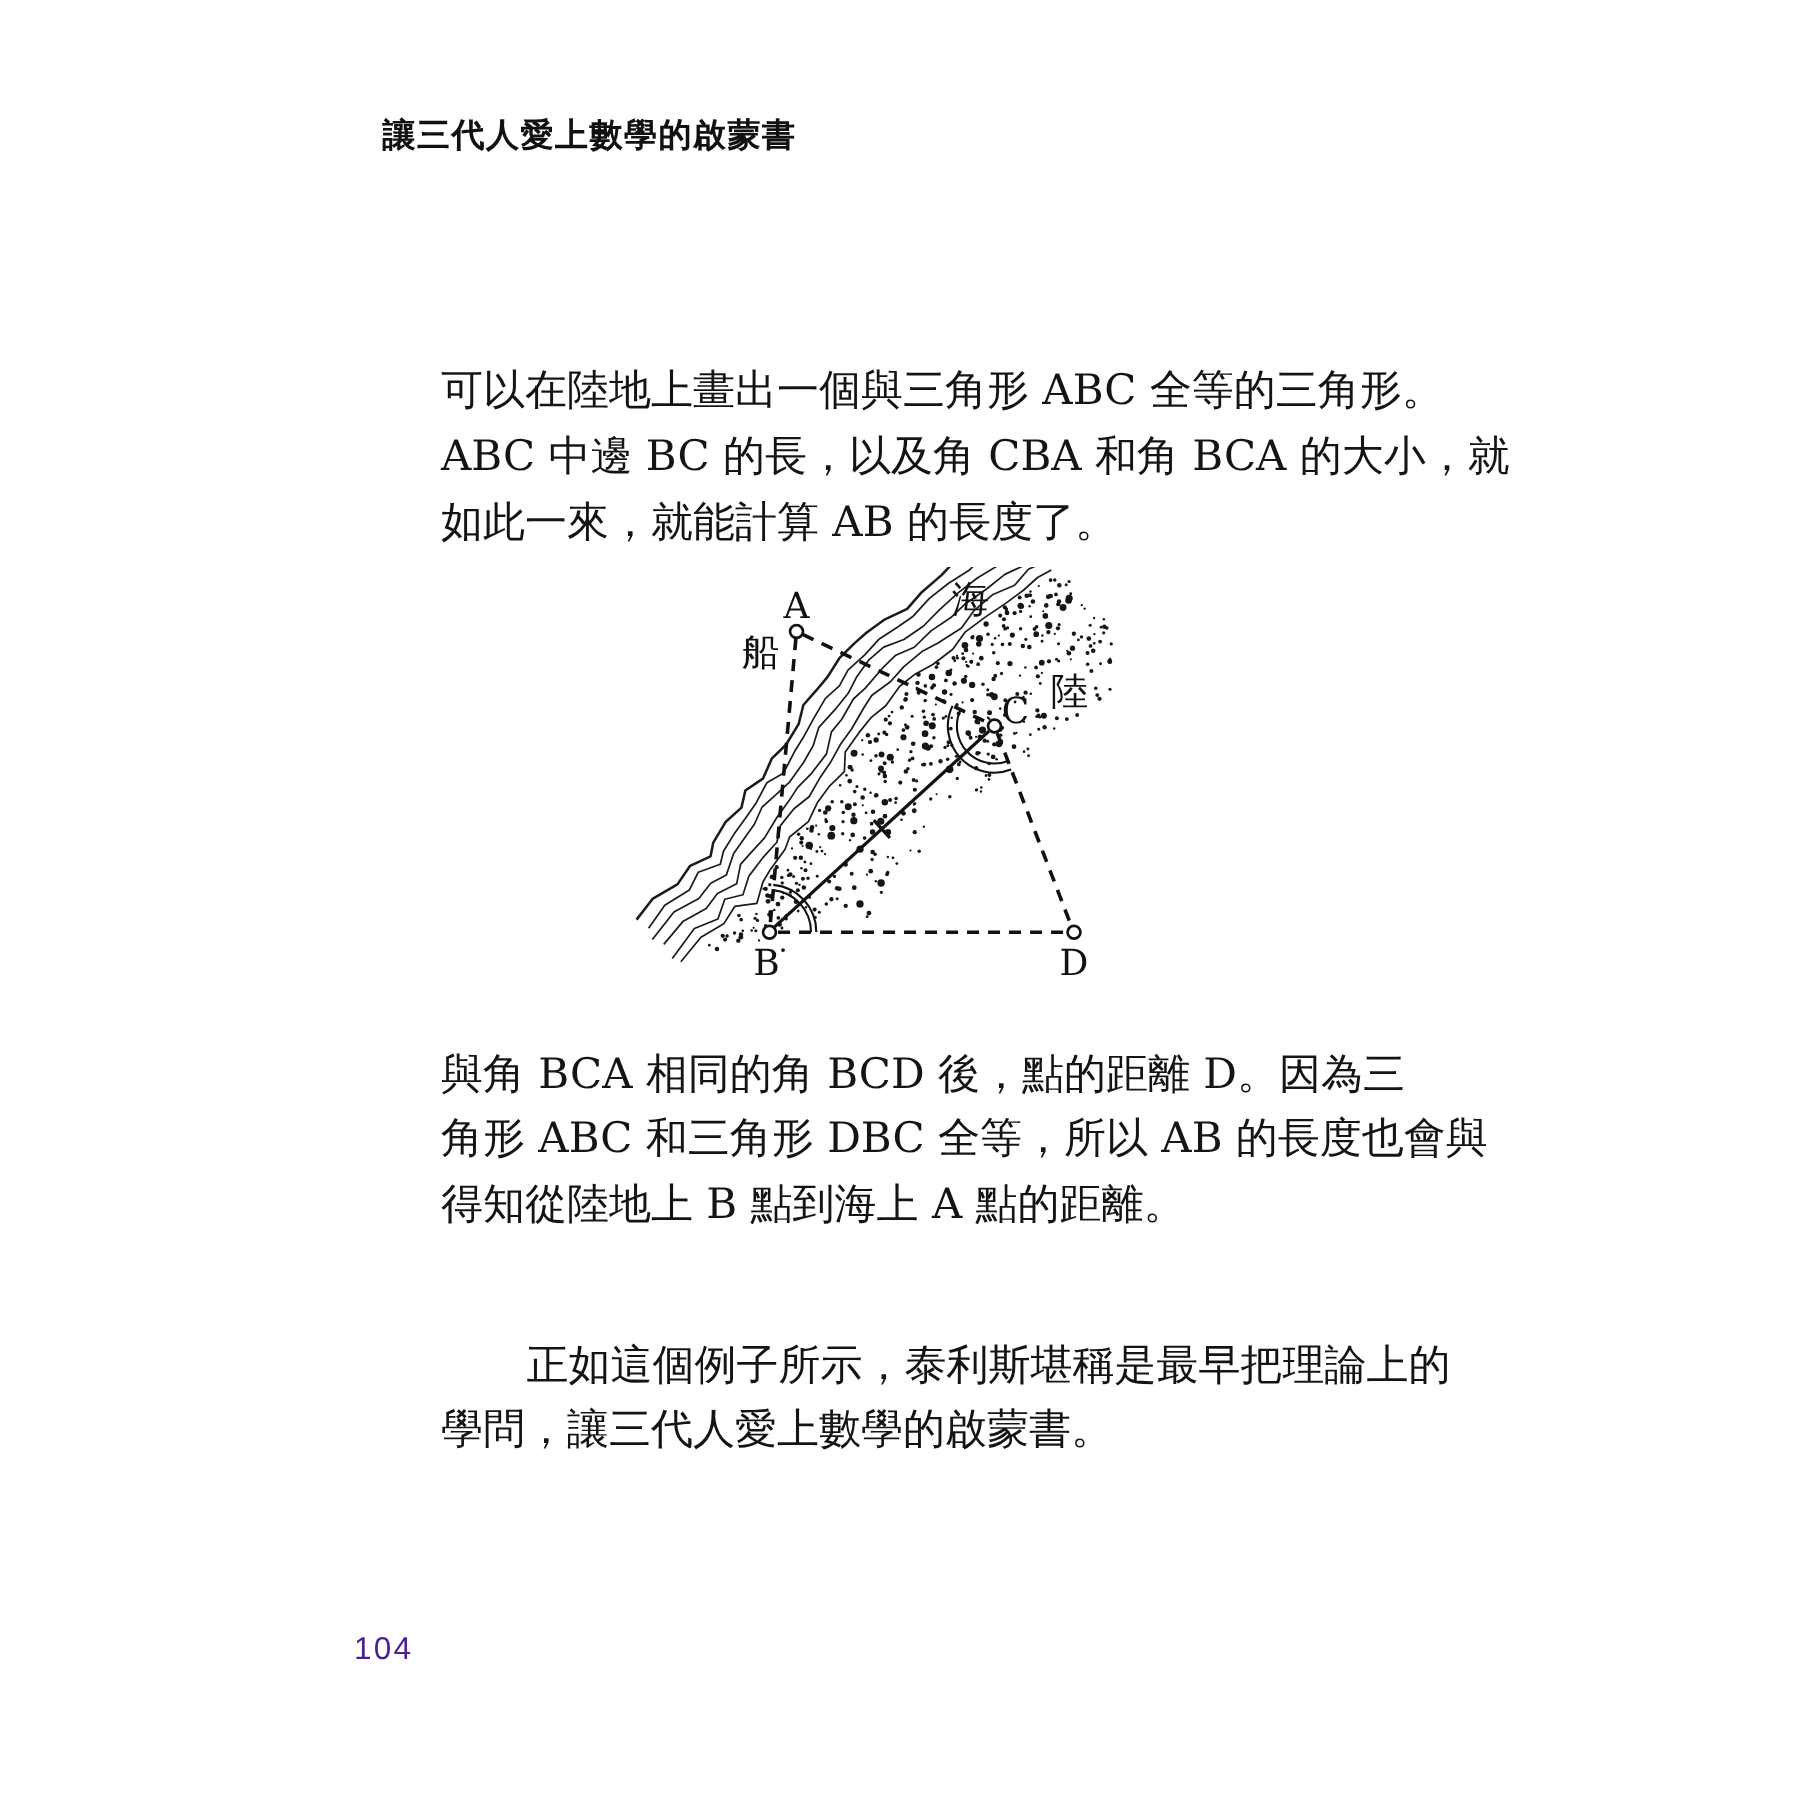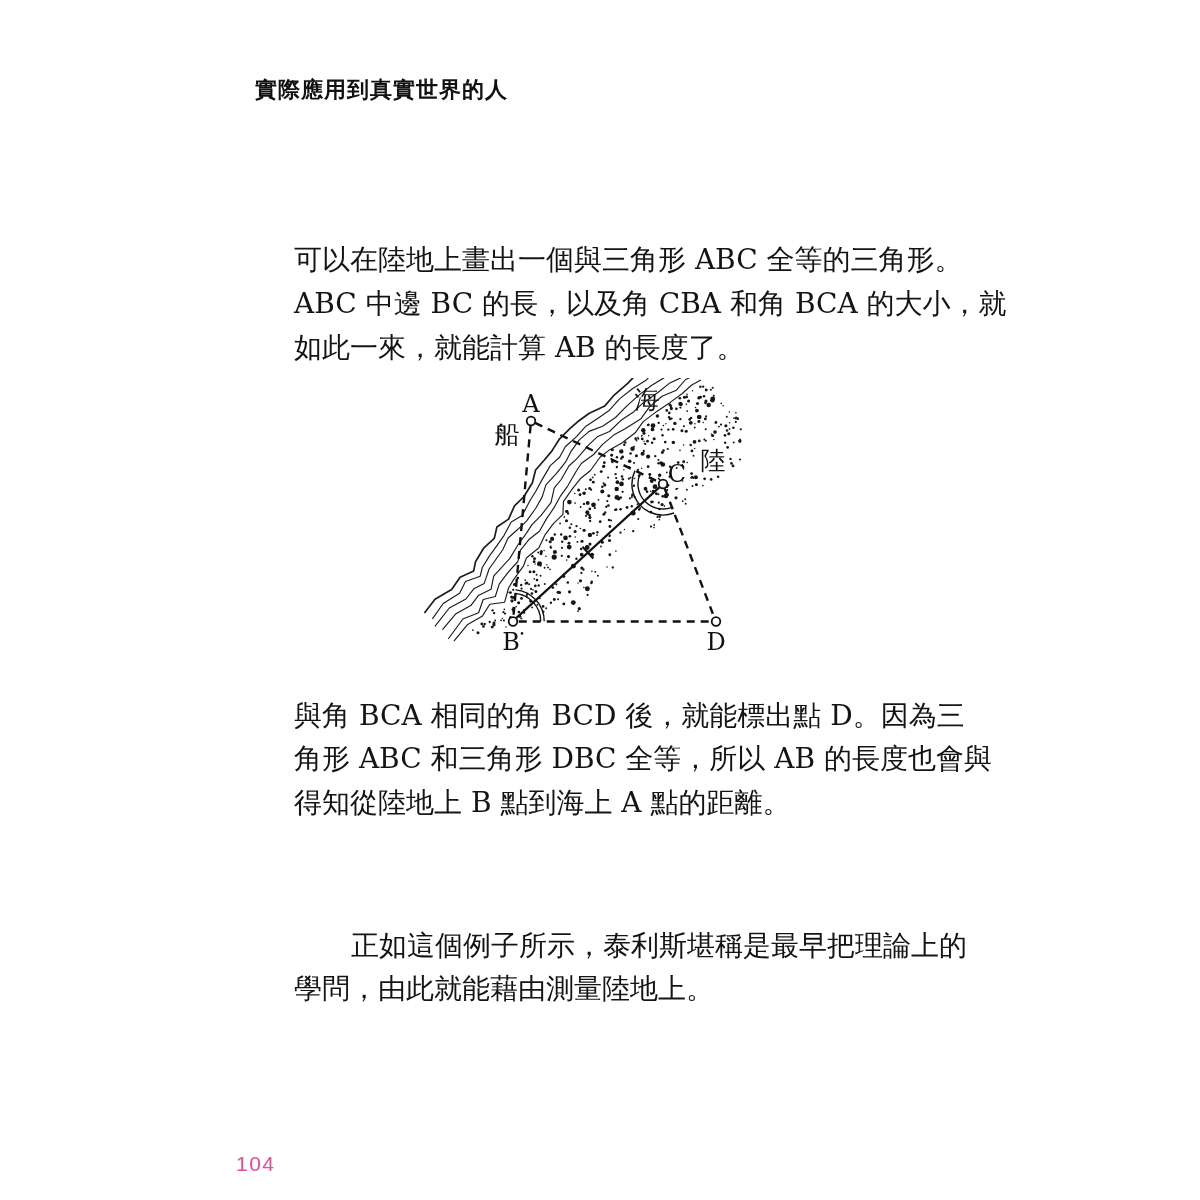--- a/index.html
+++ b/index.html
@@ -7,40 +7,40 @@
     width:1200px;height:1200px;background:#ffffff;position:relative;overflow:hidden;
     font-family:"DejaVu Serif","Liberation Serif",serif;color:#151515;
   }
   .running-head{
     position:absolute;left:255px;top:75px;
     font-size:22px;font-weight:700;letter-spacing:1px;white-space:nowrap;color:#111;
   }
   .para{position:absolute;left:294px;width:640px;font-size:28px;white-space:nowrap;color:#141414}
   #p1{top:238px;line-height:44px}
   #p2{top:694px;line-height:43.4px}
-  #p3{top:924px;line-height:43.4px}
+  #p3{top:888px;line-height:43.4px}
   .indent{text-indent:57px}
   .figure{position:absolute;left:395px;top:378px}
   .figure text{font-family:"DejaVu Serif","Liberation Serif",serif;fill:#111}
   .lbl-latin{font-size:24px}
   .lbl-cjk{font-size:25px}
   .dashln{stroke:#111;stroke-width:2.4;stroke-dasharray:8 6;fill:none}
   .solidln{stroke:#111;stroke-width:2.2;fill:none}
   .arcln{stroke:#111;stroke-width:1.4;fill:none}
   .ptmark{fill:#fff;stroke:#111;stroke-width:1.8}
   .page-number{
-    position:absolute;left:236px;top:1152px;
+    position:absolute;left:236px;top:1088px;
     font-family:"Liberation Sans","DejaVu Sans",sans-serif;
-    font-size:21px;letter-spacing:1.5px;color:#ec4899;
+    font-size:21px;letter-spacing:1.5px;color:#4c1d95;
   }
 </style>
 </head>
 <body>
 
-<div class="running-head">實際應用到真實世界的人</div>
+<div class="running-head">讓三代人愛上數學的啟蒙書</div>
 
 <div class="para" id="p1">
   <div>可以在陸地上畫出一個與三角形 ABC 全等的三角形。</div>
   <div>ABC 中邊 BC 的長，以及角 CBA 和角 BCA 的大小，就</div>
   <div>如此一來，就能計算 AB 的長度了。</div>
 </div>
 
 <svg class="figure" width="350" height="292" viewBox="0 0 350 292" xmlns="http://www.w3.org/2000/svg">
   <g id="coast-lines">
       <polyline points="58.9,263.2 72.3,246.8 87.5,237.9 94.8,226.3 109.6,224.2 113.6,210.0 118.6,201.6 128.4,188.2 131.4,180.0 143.9,169.7 150.2,156.6 158.2,145.9 167.9,136.4 168.5,123.4 177.9,110.1 185.9,100.2 195.5,92.5 204.8,79.5 214.4,71.9 226.9,65.0 240.2,54.8 248.2,43.6 261.8,33.4 275.2,24.4 287.3,15.5 296.7,7.0 305.9,2.0" fill="none" stroke="#1c1c1c" stroke-width="1.15" stroke-linejoin="round"></polyline>
@@ -557,23 +557,23 @@
   <text class="lbl-latin" x="136" y="34" text-anchor="middle">A</text>
   <text class="lbl-latin" x="116" y="272" text-anchor="middle">B</text>
   <text class="lbl-latin" x="282" y="104" text-anchor="middle">C</text>
   <text class="lbl-latin" x="321" y="272" text-anchor="middle">D</text>
   <text class="lbl-cjk" x="112" y="65" text-anchor="middle">船</text>
   <text class="lbl-cjk" x="252" y="30" text-anchor="middle">海</text>
   <text class="lbl-cjk" x="318" y="91" text-anchor="middle">陸</text>
 </svg>
 
 <div class="para" id="p2">
-  <div>與角 BCA 相同的角 BCD 後，就能標出點 D。因為三</div>
+  <div>與角 BCA 相同的角 BCD 後，點的距離 D。因為三</div>
   <div>角形 ABC 和三角形 DBC 全等，所以 AB 的長度也會與</div>
   <div>得知從陸地上 B 點到海上 A 點的距離。</div>
 </div>
 
 <div class="para" id="p3">
   <div class="indent">正如這個例子所示，泰利斯堪稱是最早把理論上的</div>
-  <div>學問，由此就能藉由測量陸地上。</div>
+  <div>學問，讓三代人愛上數學的啟蒙書。</div>
 </div>
 
 <div class="page-number">104</div>
 
 </body></html>

